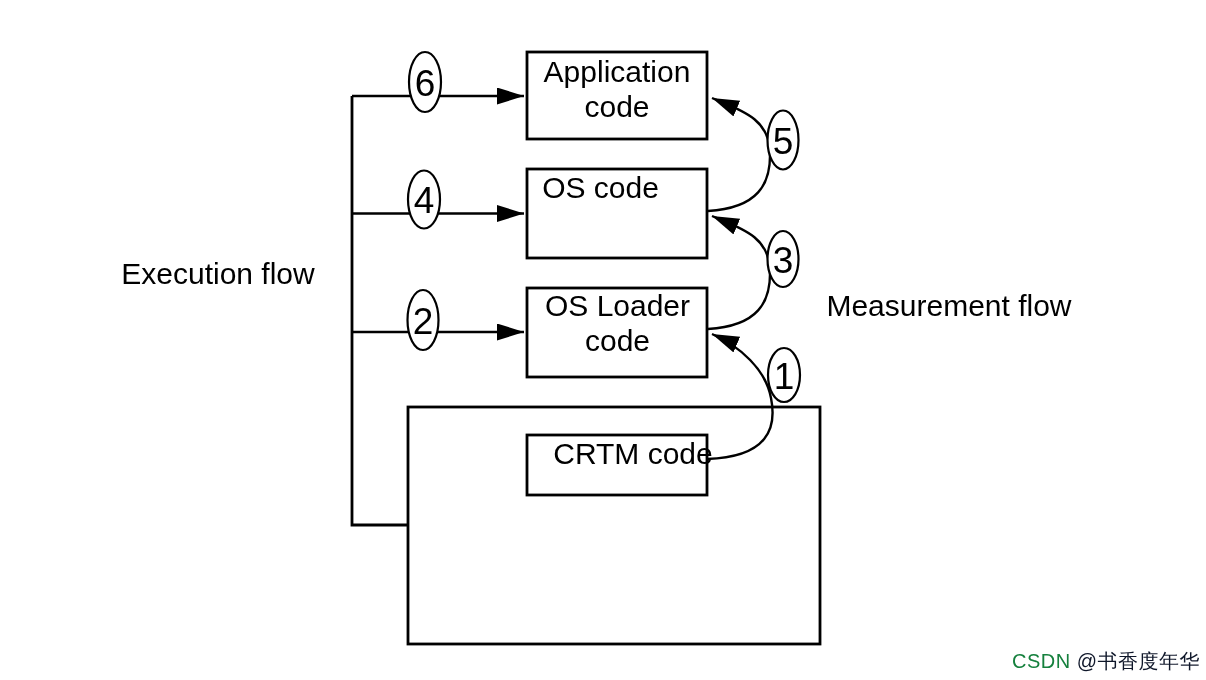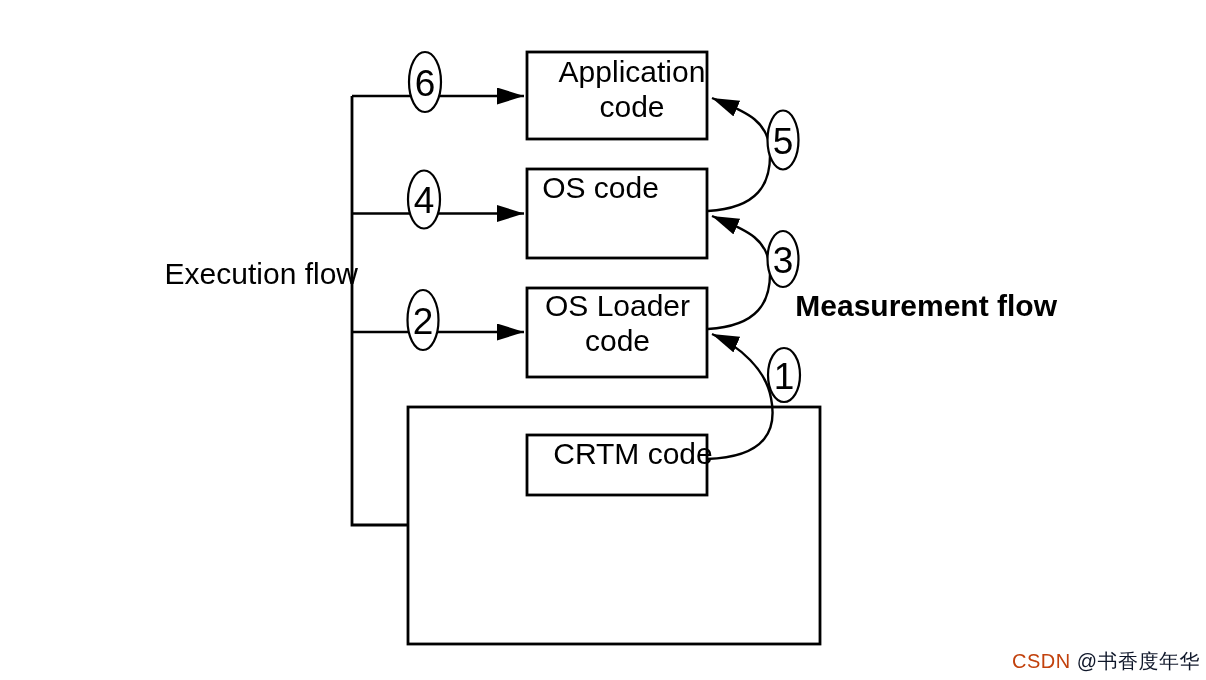--- a/index.html
+++ b/index.html
@@ -51,34 +51,34 @@
     position: absolute;
     font-size: 30px;
     line-height: 35px;
     text-align: center;
     white-space: normal;
   }
   .flow-lbl {
     position: absolute;
     font-size: 30px;
     line-height: 35px;
-    text-align: right;
+    text-align: center;
     white-space: nowrap;
   }
   .watermark {
     position: absolute;
     top: 648px;
     right: 6px;
     width: 320px;
     font-size: 20px;
     line-height: 26px;
     text-align: right;
     letter-spacing: 0.5px;
   }
-  .wm-prefix { color: #c2410c; }
+  .wm-prefix { color: #15803d; }
   .wm-handle { color: #0f172a; }
 </style>
 </head>
 <body>
 
 <div class="canvas">
 
   <svg class="diagram-svg" width="1206" height="680" viewBox="0 0 1206 680">
     <defs>
       <marker id="arrow" markerUnits="userSpaceOnUse" markerWidth="30" markerHeight="19" refX="27" refY="8.5" orient="auto">
@@ -111,23 +111,23 @@
     <ellipse class="step-ellipse" cx="784" cy="375" rx="16" ry="27"></ellipse>
 
     <text class="digit" x="425" y="83" text-anchor="middle" dominant-baseline="central">6</text>
     <text class="digit" x="424" y="200" text-anchor="middle" dominant-baseline="central">4</text>
     <text class="digit" x="423" y="321" text-anchor="middle" dominant-baseline="central">2</text>
     <text class="digit" x="783" y="141" text-anchor="middle" dominant-baseline="central">5</text>
     <text class="digit" x="783" y="260" text-anchor="middle" dominant-baseline="central">3</text>
     <text class="digit" x="784" y="376" text-anchor="middle" dominant-baseline="central">1</text>
   </svg>
 
-  <div class="lbl" style="left:527px; top:54px;  width:180px;padding-left:15px;">Application code</div>
+  <div class="lbl" style="left:527px; top:54px;  width:180px;">Application code</div>
   <div class="lbl" style="left:527px; top:170px; width:147px;">OS code</div>
   <div class="lbl" style="left:527px; top:288px; width:181px;">OS Loader code</div>
   <div class="lbl" style="left:527px; top:436px; width:212px;">CRTM code</div>
 
   <div class="flow-lbl" style="left:78px;  top:256px; width:280px;">Execution flow</div>
-  <div class="flow-lbl" style="left:777px; top:288px; width:280px;font-weight:bold;">Measurement flow</div>
+  <div class="flow-lbl" style="left:809px; top:288px; width:280px;">Measurement flow</div>
 
   <div class="watermark"><span class="wm-prefix">CSDN </span><span class="wm-handle">@书香度年华</span></div>
 
 </div>
 
 </body></html>

